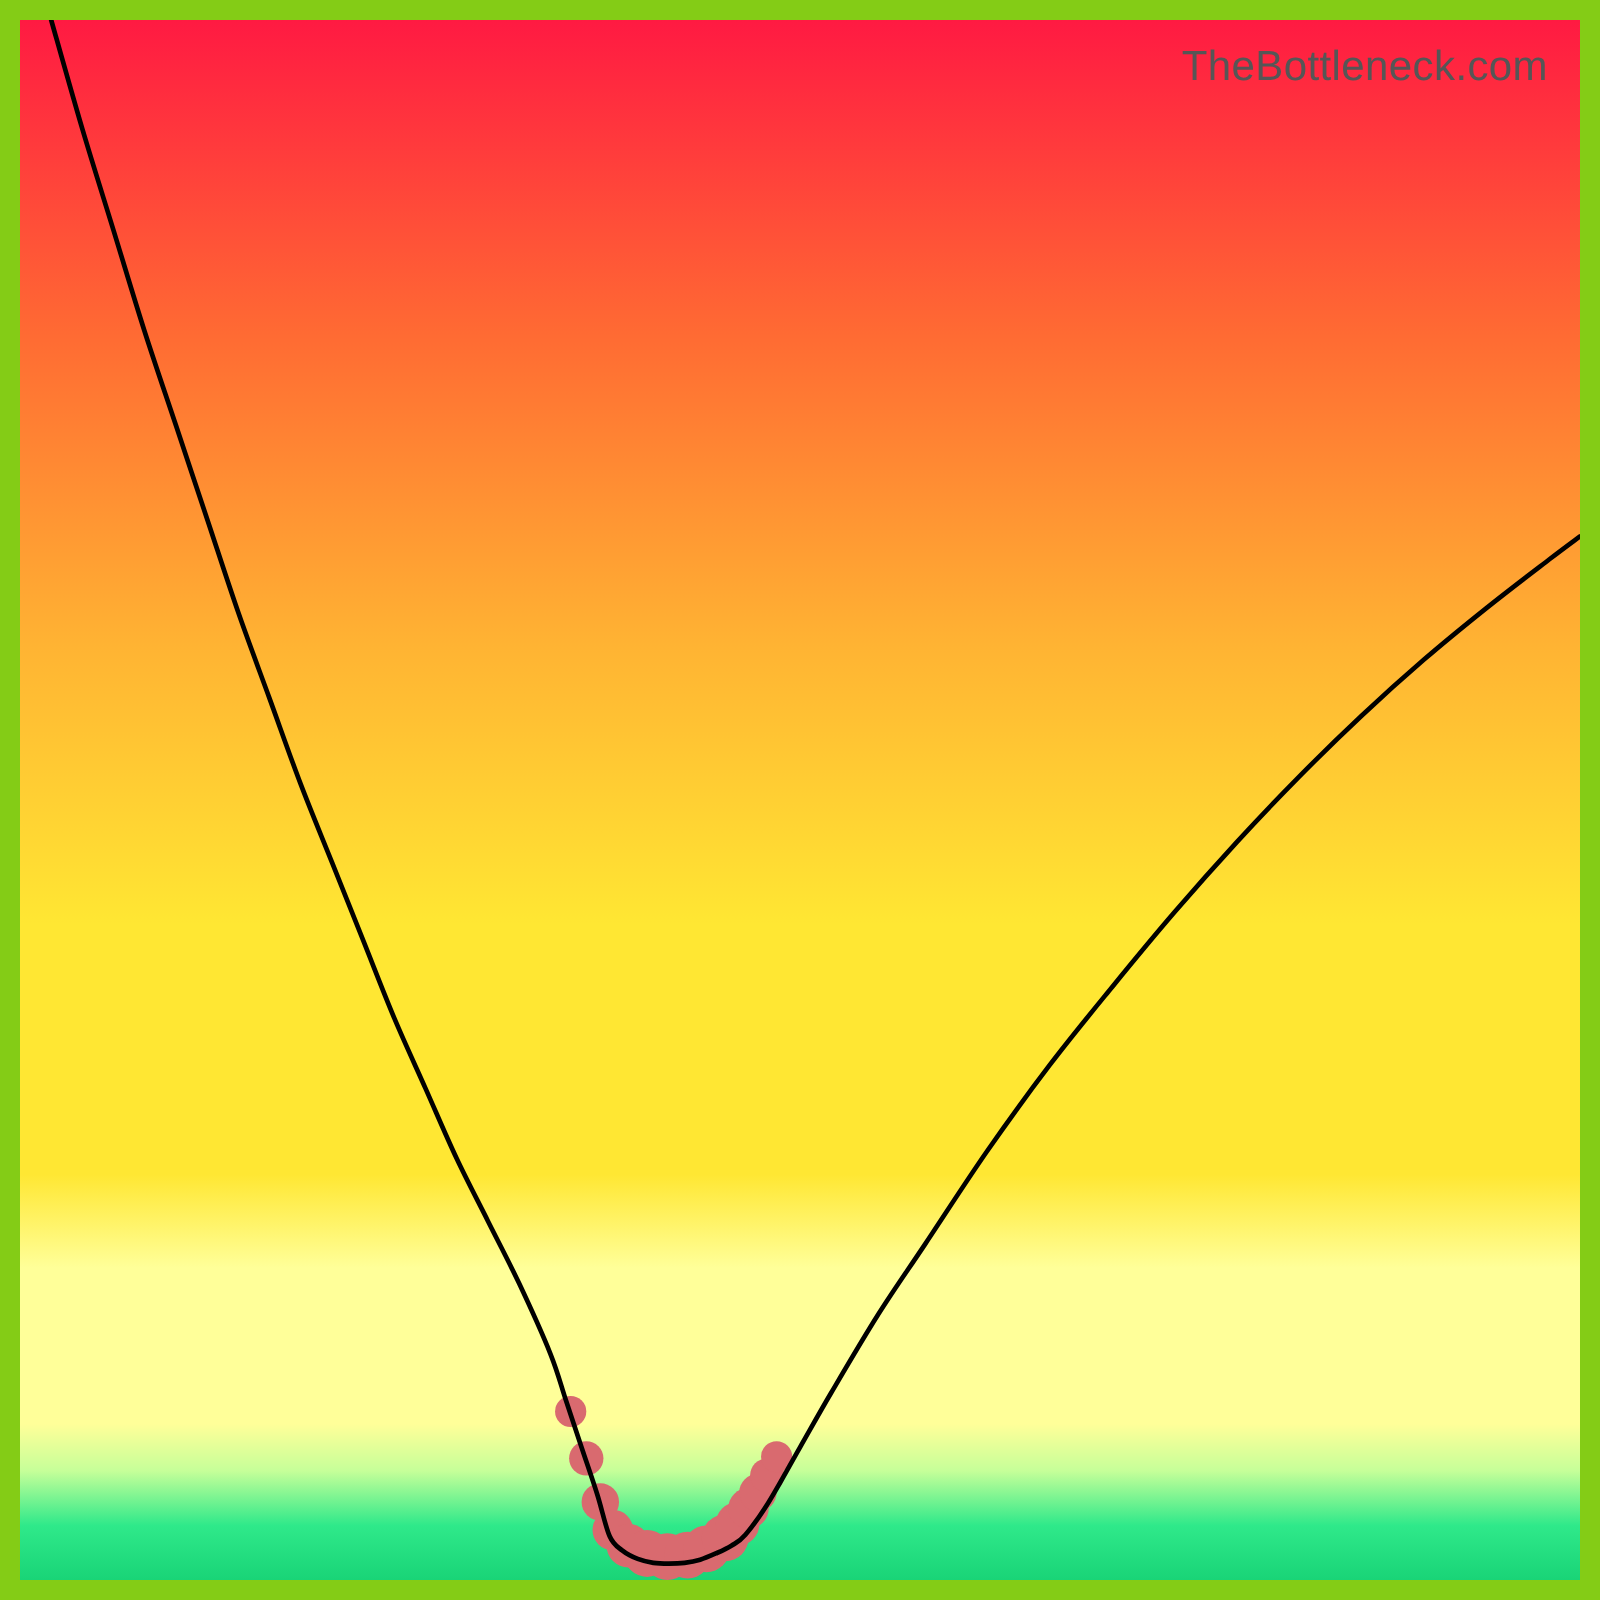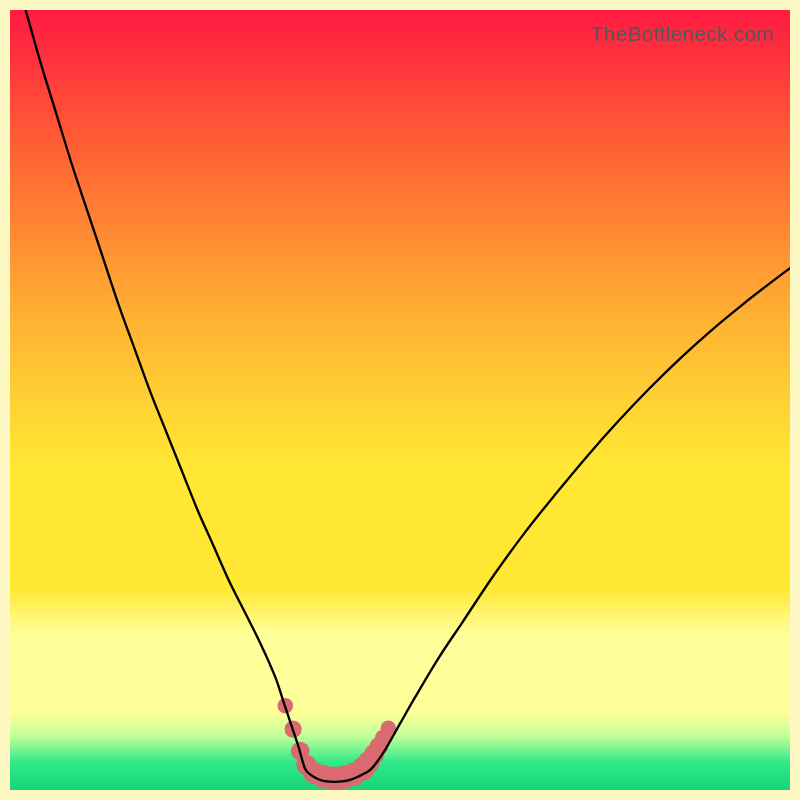--- a/index.html
+++ b/index.html
@@ -1,21 +1,21 @@
 <!DOCTYPE html>
 <html><head>
 <meta charset="utf-8">
 <style>
   * { margin: 0; padding: 0; box-sizing: border-box; }
   html, body { width: 800px; height: 800px; overflow: hidden; background: #000; }
   .frame {
     position: relative;
     width: 800px;
     height: 800px;
-    background: #fef9c3;
+    background: #84cc16;
   }
   .plot-area {
     position: absolute;
     left: 10px;
     top: 10px;
     width: 780px;
     height: 780px;
     overflow: hidden;
   }
   .gradient-bg {

